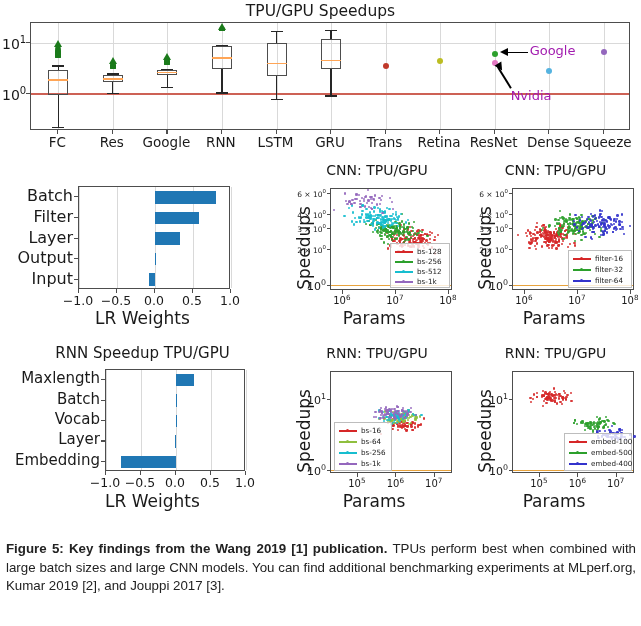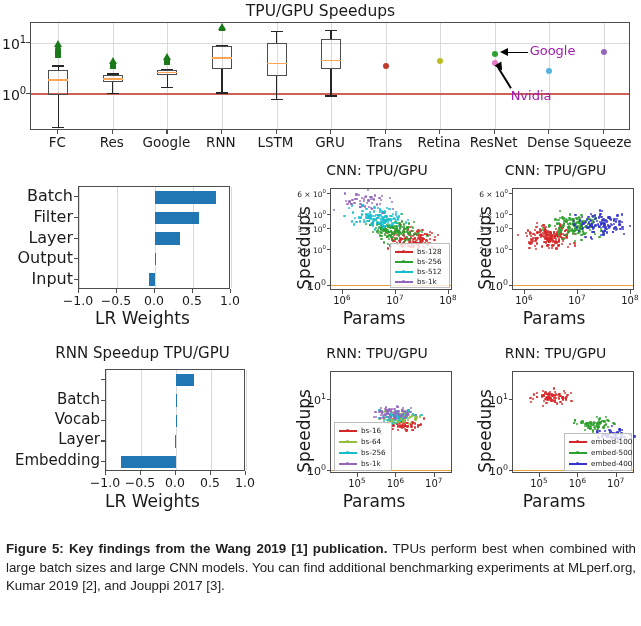--- a/index.html
+++ b/index.html
@@ -196,20 +196,21 @@
         <div class="gridv" style="left:70.0px;"></div>
         <div class="gridv" style="left:105.0px;"></div>
         <div class="gridv" style="left:140.0px;"></div>
         <div class="bar" style="left:70.0px;top:3.9px;width:17.5px;height:12.6px;"></div>
         <div class="bar" style="left:70.0px;top:24.3px;width:1.2px;height:12.6px;"></div>
         <div class="bar" style="left:69.7px;top:44.7px;width:1.2px;height:12.6px;"></div>
         <div class="bar" style="left:68.5px;top:65.1px;width:1.5px;height:12.6px;"></div>
         <div class="bar" style="left:15.4px;top:85.5px;width:54.6px;height:12.6px;"></div>
       </div>
     <div class="axlabel" id="rnnbar-xlabel" style="left:20px;top:148px;width:265px;text-align:center;">LR Weights</div>
+  <div class="barlbl" style="right: auto; top: 26.2px; font-size: 15px; position: absolute; left: 0px; width: 100px;">Maxlength</div>
       <div style="position:absolute;left:101px;top:36.2px;width:4px;height:1.2px;background:#4d4d4d;"></div>
       <div class="barlbl" style="right: auto; top: 46.6px; font-size: 15px; position: absolute; left: 0px; width: 100px;">Batch</div>
       <div style="position:absolute;left:101px;top:56.6px;width:4px;height:1.2px;background:#4d4d4d;"></div>
       <div class="barlbl" style="right: auto; top: 67px; font-size: 15px; position: absolute; left: 0px; width: 100px;">Vocab</div>
       <div style="position:absolute;left:101px;top:77.0px;width:4px;height:1.2px;background:#4d4d4d;"></div>
       <div class="barlbl" style="right: auto; top: 87.4px; font-size: 15px; position: absolute; left: 0px; width: 100px;">Layer</div>
       <div style="position:absolute;left:101px;top:97.4px;width:4px;height:1.2px;background:#4d4d4d;"></div>
       <div class="barlbl" style="right: auto; top: 107.8px; font-size: 15px; position: absolute; left: 0px; width: 100px;">Embedding</div>
       <div style="position:absolute;left:101px;top:117.8px;width:4px;height:1.2px;background:#4d4d4d;"></div>
       <div class="ticklbl" style="left:105.0px;top:132px;transform:translateX(-50%);font-size:12.5px;">−1.0</div>
@@ -1179,20 +1180,31 @@
         <div class="pt" style="left:95.3px;top:27.2px;width:2.4px;height:2.4px;background:#3333cc;opacity:0.92;"></div>
         <div class="pt" style="left:72.8px;top:29.3px;width:2.4px;height:2.4px;background:#3333cc;opacity:0.92;"></div>
         <div class="pt" style="left:107.5px;top:31.5px;width:2.4px;height:2.4px;background:#3333cc;opacity:0.92;"></div>
         <div class="pt" style="left:105.2px;top:31.3px;width:2.4px;height:2.4px;background:#3333cc;opacity:0.92;"></div>
         <div class="pt" style="left:93.5px;top:34.8px;width:2.4px;height:2.4px;background:#3333cc;opacity:0.92;"></div>
         <div class="pt" style="left:108.1px;top:24.2px;width:2.4px;height:2.4px;background:#3333cc;opacity:0.92;"></div>
         <div class="pt" style="left:94.3px;top:27.4px;width:2.4px;height:2.4px;background:#3333cc;opacity:0.92;"></div>
         <div class="pt" style="left:86.5px;top:34.3px;width:2.4px;height:2.4px;background:#3333cc;opacity:0.92;"></div>
         <div class="pt" style="left:77.4px;top:35.5px;width:2.4px;height:2.4px;background:#3333cc;opacity:0.92;"></div>
         <div class="pt" style="left:99.5px;top:33.8px;width:2.4px;height:2.4px;background:#3333cc;opacity:0.92;"></div>
+        <div class="legendbox" style="left:55px;top:61px;width:64px;height:38px;">
+          <div class="legline" style="left:4px;top:7.2px;width:18px;background:#d62728;"></div>
+          <div class="legmk" style="left:11px;top:6px;background:#d62728;"></div>
+          <div class="legrow" style="left:26px;top:3px;font-size:7.2px;">filter-16</div>
+          <div class="legline" style="left:4px;top:18.2px;width:18px;background:#2ca02c;"></div>
+          <div class="legmk" style="left:11px;top:17px;background:#2ca02c;"></div>
+          <div class="legrow" style="left:26px;top:14px;font-size:7.2px;">filter-32</div>
+          <div class="legline" style="left:4px;top:29.2px;width:18px;background:#3333cc;"></div>
+          <div class="legmk" style="left:11px;top:28px;background:#3333cc;"></div>
+          <div class="legrow" style="left:26px;top:25px;font-size:7.2px;">filter-64</div>
+        </div>
       </div>
     <div class="axlabel" id="cnns2-xlabel" style="left:6px;top:148px;width:172px;text-align:center;">Params</div>
     <div class="axlabel" id="cnns2-ylabel" style="left:-37px;top:78px;width:120px;text-align:center;transform:rotate(-90deg);">Speedups</div>
   <div class="ticklbl small" style="left:61.8px;top:133px;transform:translateX(-50%);font-size:10px;">10<sup style="font-size:0.72em">6</sup></div>
       <div style="position:absolute;left:61.8px;top:130px;width:1.1px;height:3.5px;background:#4d4d4d;"></div>
       <div class="ticklbl small" style="left:114.8px;top:133px;transform:translateX(-50%);font-size:10px;">10<sup style="font-size:0.72em">7</sup></div>
       <div style="position:absolute;left:114.8px;top:130px;width:1.1px;height:3.5px;background:#4d4d4d;"></div>
       <div class="ticklbl small" style="left:167.8px;top:133px;transform:translateX(-50%);font-size:10px;">10<sup style="font-size:0.72em">8</sup></div>
       <div style="position:absolute;left:167.8px;top:130px;width:1.1px;height:3.5px;background:#4d4d4d;"></div>
       <div class="ticklbl small" style="left:0;width:46px;text-align:right;top:117.6px;font-size:11px;">10<sup style="font-size:0.72em">0</sup></div>

